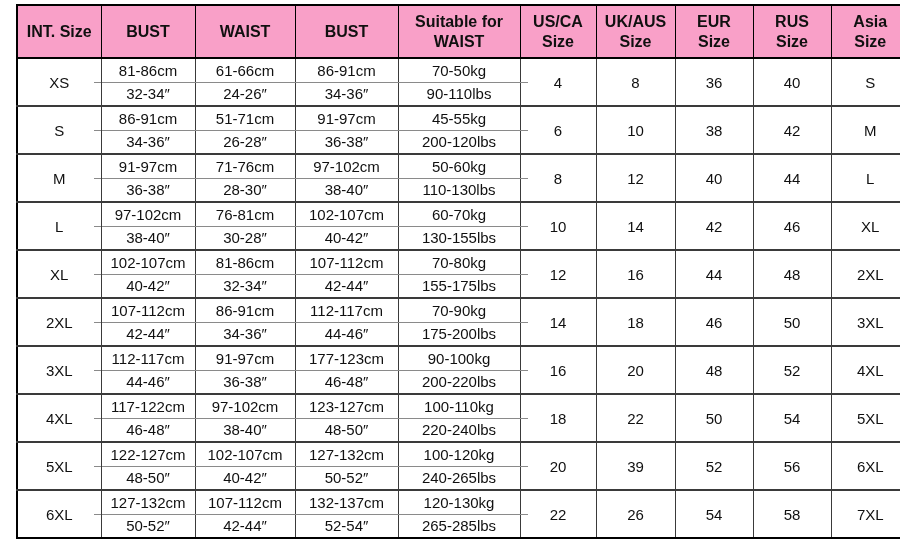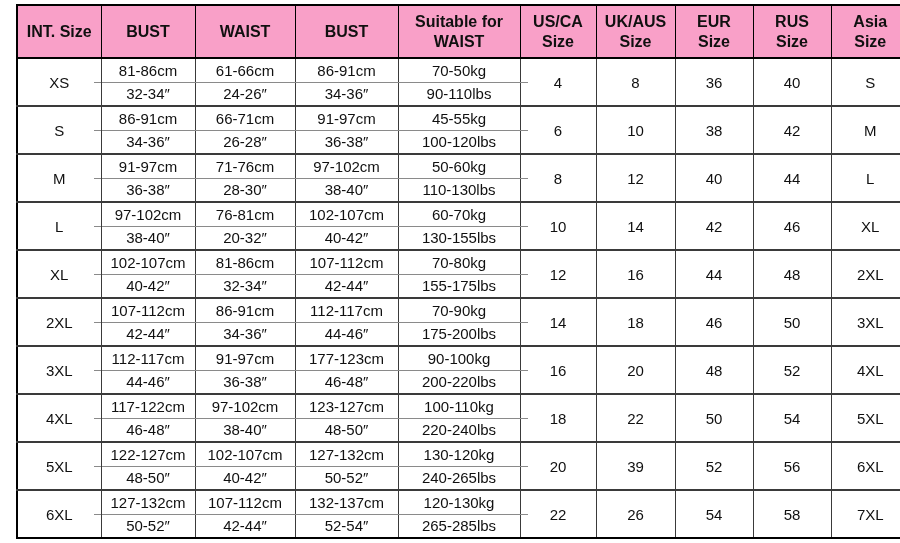--- a/index.html
+++ b/index.html
@@ -106,34 +106,34 @@
   <tr class="r-bot">
     <td>32-34″</td>
     <td>24-26″</td>
     <td>34-36″</td>
     <td>90-110lbs</td>
   </tr>
 
   <tr class="r-top">
     <td class="c-int" rowspan="2">S</td>
     <td class="c-sub">86-91cm</td>
-    <td class="c-sub">66-71cm</td>
+    <td class="c-sub">51-71cm</td>
     <td class="c-sub">91-97cm</td>
     <td class="c-sub">45-55kg</td>
     <td class="c-usca" rowspan="2">6</td>
     <td rowspan="2">10</td>
     <td rowspan="2">38</td>
     <td rowspan="2">42</td>
     <td rowspan="2">M</td>
   </tr>
   <tr class="r-bot">
     <td>34-36″</td>
     <td>26-28″</td>
     <td>36-38″</td>
-    <td>100-120lbs</td>
+    <td>200-120lbs</td>
   </tr>
 
   <tr class="r-top">
     <td class="c-int" rowspan="2">M</td>
     <td class="c-sub">91-97cm</td>
     <td class="c-sub">71-76cm</td>
     <td class="c-sub">97-102cm</td>
     <td class="c-sub">50-60kg</td>
     <td class="c-usca" rowspan="2">8</td>
     <td rowspan="2">12</td>
@@ -155,21 +155,21 @@
     <td class="c-sub">102-107cm</td>
     <td class="c-sub">60-70kg</td>
     <td class="c-usca" rowspan="2">10</td>
     <td rowspan="2">14</td>
     <td rowspan="2">42</td>
     <td rowspan="2">46</td>
     <td rowspan="2">XL</td>
   </tr>
   <tr class="r-bot">
     <td>38-40″</td>
-    <td>20-32″</td>
+    <td>30-28″</td>
     <td>40-42″</td>
     <td>130-155lbs</td>
   </tr>
 
   <tr class="r-top">
     <td class="c-int" rowspan="2">XL</td>
     <td class="c-sub">102-107cm</td>
     <td class="c-sub">81-86cm</td>
     <td class="c-sub">107-112cm</td>
     <td class="c-sub">70-80kg</td>
@@ -241,21 +241,21 @@
     <td>38-40″</td>
     <td>48-50″</td>
     <td>220-240lbs</td>
   </tr>
 
   <tr class="r-top">
     <td class="c-int" rowspan="2">5XL</td>
     <td class="c-sub">122-127cm</td>
     <td class="c-sub">102-107cm</td>
     <td class="c-sub">127-132cm</td>
-    <td class="c-sub">130-120kg</td>
+    <td class="c-sub">100-120kg</td>
     <td class="c-usca" rowspan="2">20</td>
     <td rowspan="2">39</td>
     <td rowspan="2">52</td>
     <td rowspan="2">56</td>
     <td rowspan="2">6XL</td>
   </tr>
   <tr class="r-bot">
     <td>48-50″</td>
     <td>40-42″</td>
     <td>50-52″</td>

